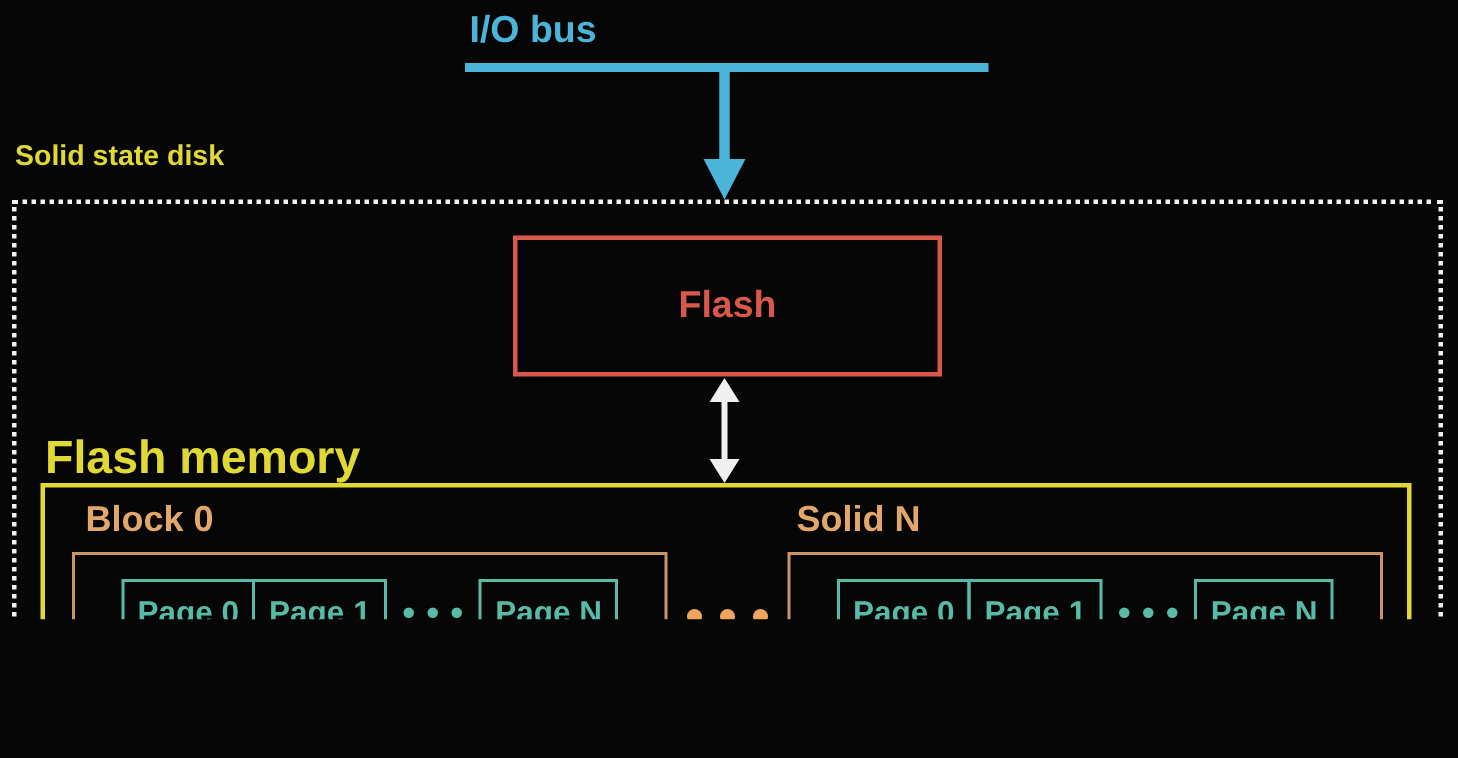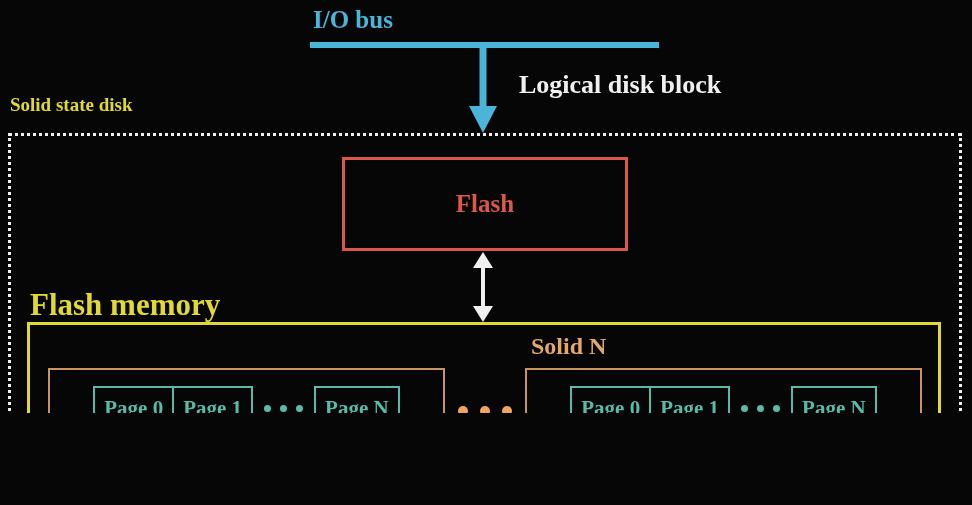--- a/index.html
+++ b/index.html
@@ -12,21 +12,21 @@
     --orange-dot:#f0a55f;
     --teal:#57bba7;
     --white:#f0f0f0;
   }
   html,body{margin:0;padding:0;background:var(--bg);}
   .stage{
     position:relative;
     width:972px;height:413px;
     background:var(--bg);
     overflow:hidden;
-    font-family:Liberation Serif, serif;
+    font-family:Liberation Sans, sans-serif;
     font-weight:bold;
   }
   .abs{position:absolute;box-sizing:border-box;}
 
   .io-bus-label{left:313px;top:6px;font-size:25px;color:var(--cyan);white-space:pre;}
   .io-bus-line{left:310px;top:42px;width:349px;height:6px;background:var(--cyan);}
   .io-down-arrow{left:465px;top:48px;width:36px;height:85px;}
 
   .ldb-label{left:519px;top:70px;font-size:26px;color:var(--white);white-space:pre;}
   .ssd-label{left:10px;top:94px;font-size:19px;color:var(--yellow);white-space:pre;}
@@ -77,38 +77,38 @@
 <body>
 
 <div class="stage">
 
   <div class="abs io-bus-label">I/O bus</div>
   <div class="abs io-bus-line"></div>
   <svg class="abs io-down-arrow" viewBox="0 0 36 85" xmlns="http://www.w3.org/2000/svg">
     <rect x="14.5" y="0" width="7" height="62" fill="#4ab4d9"></rect>
     <polygon points="4,58 32,58 18,85" fill="#4ab4d9"></polygon>
   </svg>
-  <div class="abs ldb-label">Logical disk block</div>
 
   <div class="abs ssd-label">Solid state disk</div>
   <div class="abs ssd-box"></div>
 
   <div class="abs ftl-box">
     <span>Flash</span>
   </div>
 
   <svg class="abs ftl-double-arrow" viewBox="0 0 28 70" xmlns="http://www.w3.org/2000/svg">
     <rect x="12" y="10" width="4" height="50" fill="#f0f0f0"></rect>
     <polygon points="14,0 4,16 24,16" fill="#f0f0f0"></polygon>
     <polygon points="14,70 4,54 24,54" fill="#f0f0f0"></polygon>
   </svg>
 
   <div class="abs fm-label">Flash memory</div>
   <div class="abs fm-box"></div>
 
+  <div class="abs block-label b0">Block 0</div>
   <div class="abs block-box b0">
     <div class="page-pair">
       <div class="page">Page 0</div>
       <div class="page joined">Page 1</div>
     </div>
     <div class="dots teal-dots">
         <i></i>
         <i></i>
         <i></i>
       </div>

